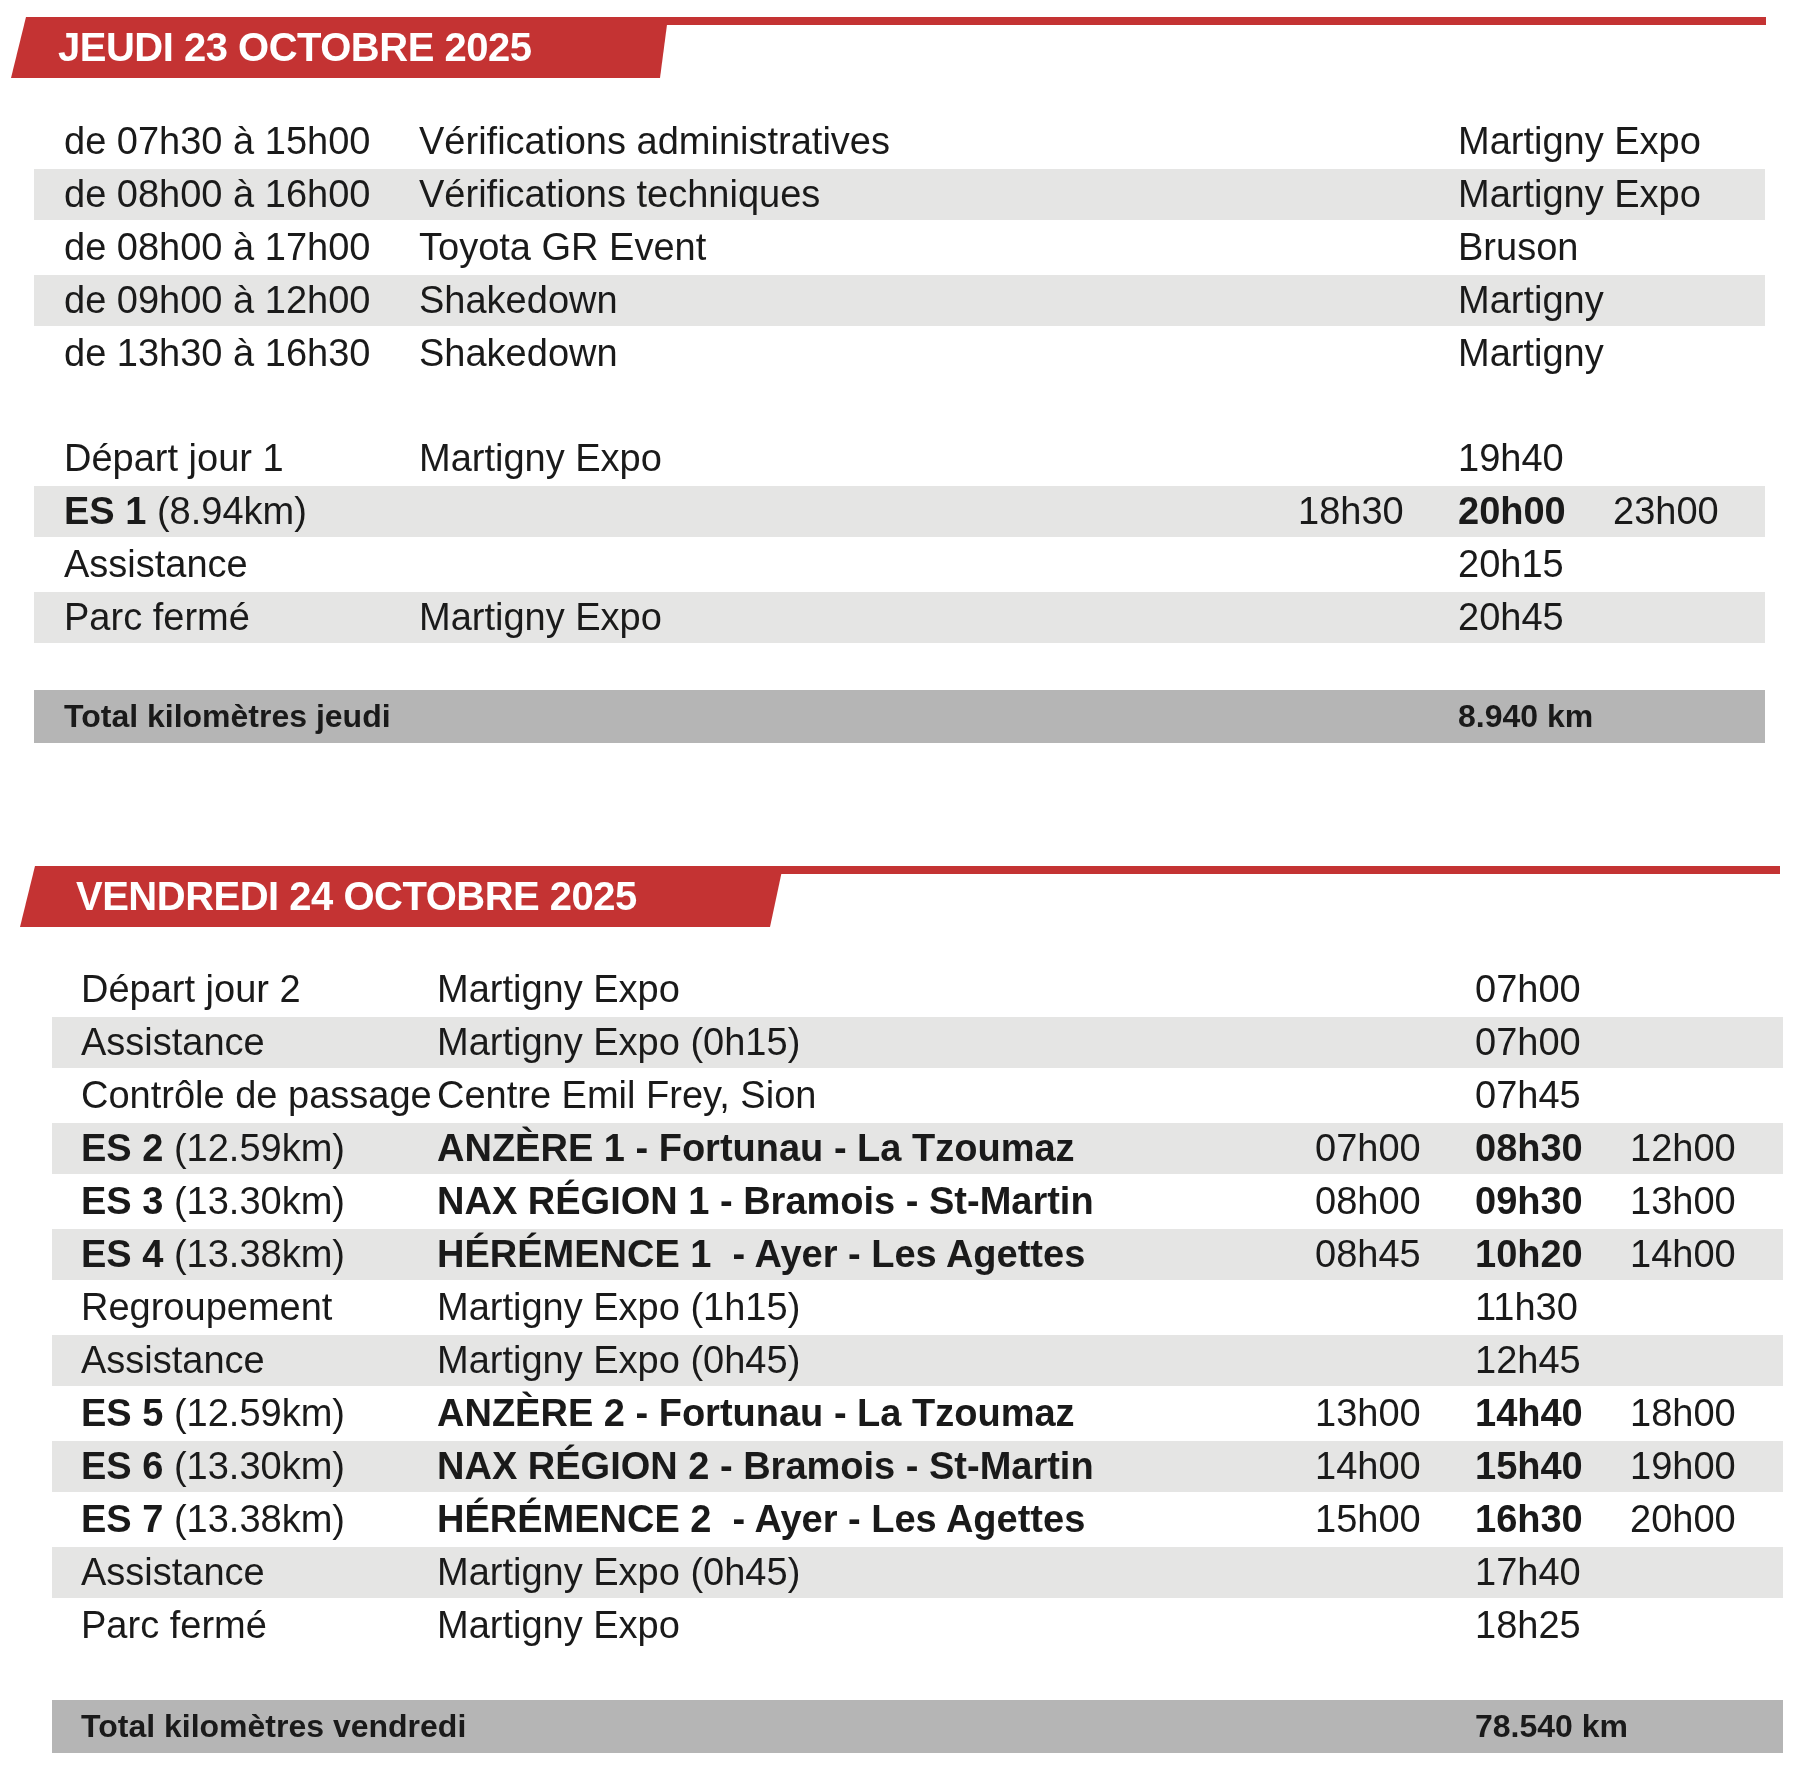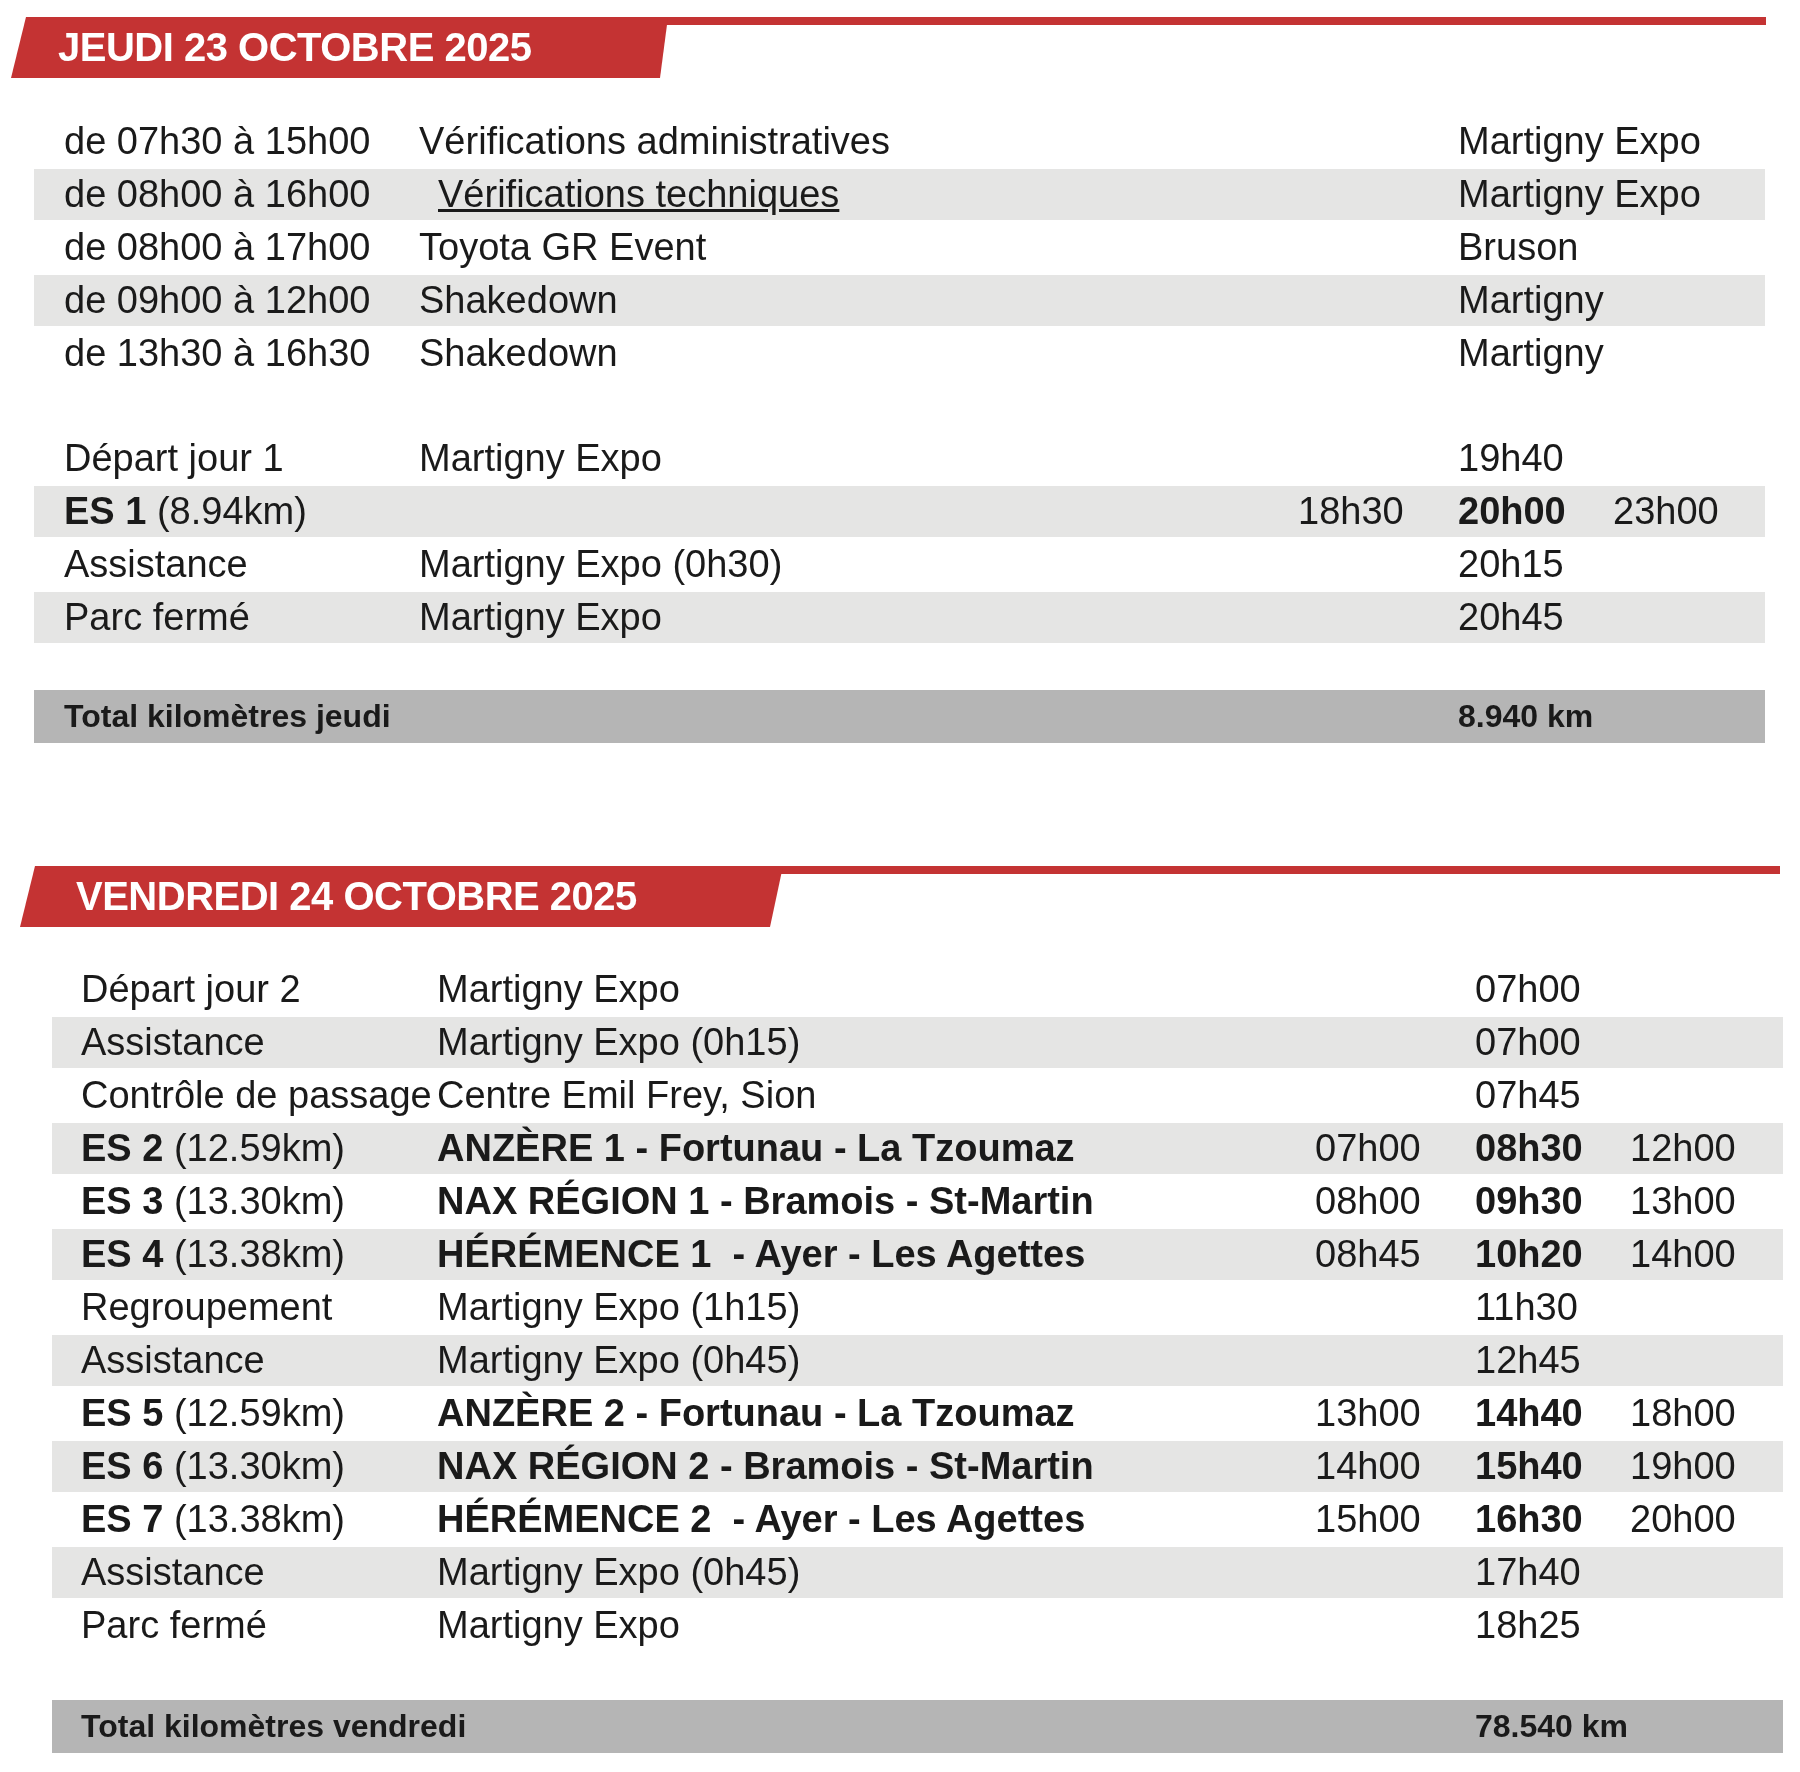--- a/index.html
+++ b/index.html
@@ -31,21 +31,21 @@
   <div class="rows" style="top:115px;left:0;width:1800px;">
       <div class="row">
         <div class="bg" style="left: 34px; right: 35px;"></div>
         <span class="cell" style="left: 64px;">de 07h30 à 15h00</span>
         <span class="cell" style="left: 419px; white-space: pre;">Vérifications administratives</span>
         <span class="cell" style="left: 1458px; white-space: pre;">Martigny Expo</span>
       </div>
       <div class="row alt">
         <div class="bg" style="left: 34px; right: 35px;"></div>
         <span class="cell" style="left: 64px;">de 08h00 à 16h00</span>
-        <span class="cell" style="left: 438px; white-space: pre; text-decoration: underline;">Vérifications techniques</span>
+        <span class="cell" style="left: 419px; white-space: pre;">Vérifications techniques</span>
         <span class="cell" style="left: 1458px; white-space: pre;">Martigny Expo</span>
       </div>
       <div class="row">
         <div class="bg" style="left: 34px; right: 35px;"></div>
         <span class="cell" style="left: 64px;">de 08h00 à 17h00</span>
         <span class="cell" style="left: 419px; white-space: pre;">Toyota GR Event</span>
         <span class="cell" style="left: 1458px; white-space: pre;">Bruson</span>
       </div>
       <div class="row alt">
         <div class="bg" style="left: 34px; right: 35px;"></div>
@@ -71,21 +71,20 @@
       <div class="row alt">
         <div class="bg" style="left: 34px; right: 35px;"></div>
         <span class="cell" style="left: 64px;"><span class="b">ES 1</span><span style="white-space: pre;"> (8.94km)</span></span>
         <span class="cell" style="left: 1298px; white-space: pre; text-align: center;">18h30</span>
         <span class="cell b" style="left: 1458px; white-space: pre;">20h00</span>
         <span class="cell" style="left: 1613px; white-space: pre;">23h00</span>
       </div>
       <div class="row">
         <div class="bg" style="left: 34px; right: 35px;"></div>
         <span class="cell" style="left: 64px;">Assistance</span>
-        <span class="cell" style="left: 419px; white-space: pre;">Martigny Expo (0h30)</span>
         <span class="cell" style="left: 1458px; white-space: pre;">20h15</span>
       </div>
       <div class="row alt">
         <div class="bg" style="left: 34px; right: 35px;"></div>
         <span class="cell" style="left: 64px;">Parc fermé</span>
         <span class="cell" style="left: 419px; white-space: pre;">Martigny Expo</span>
         <span class="cell" style="left: 1458px; white-space: pre;">20h45</span>
       </div>
     </div>
 

